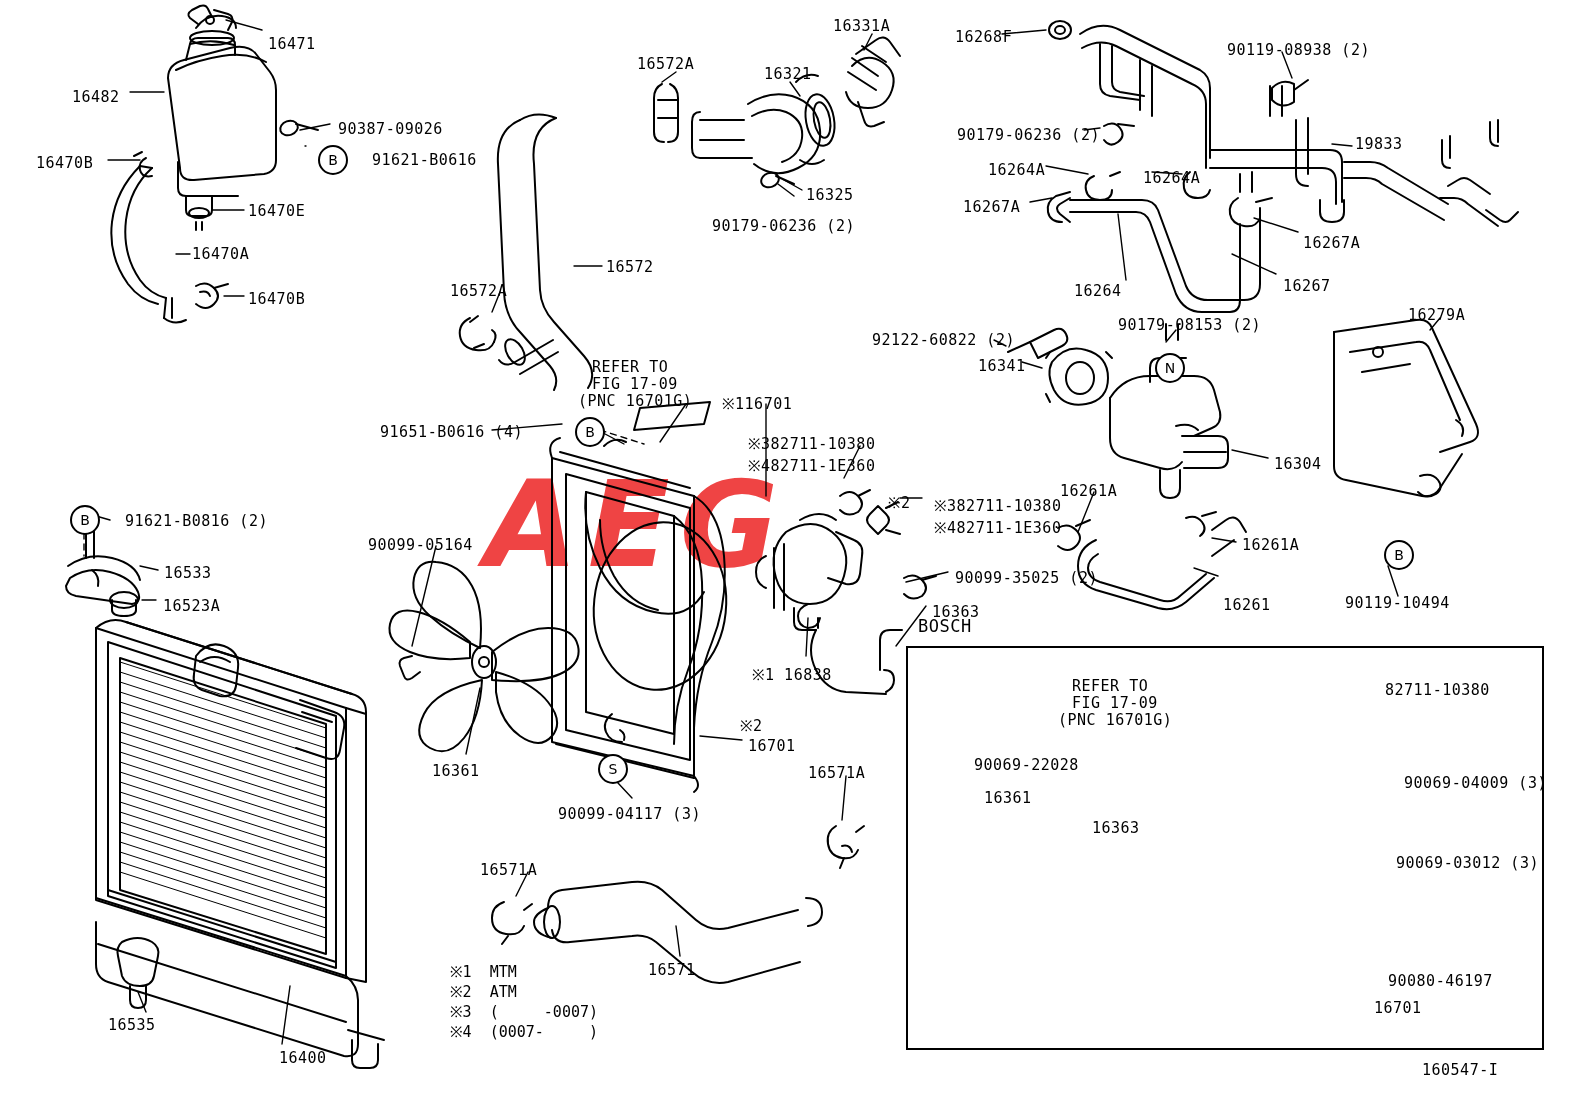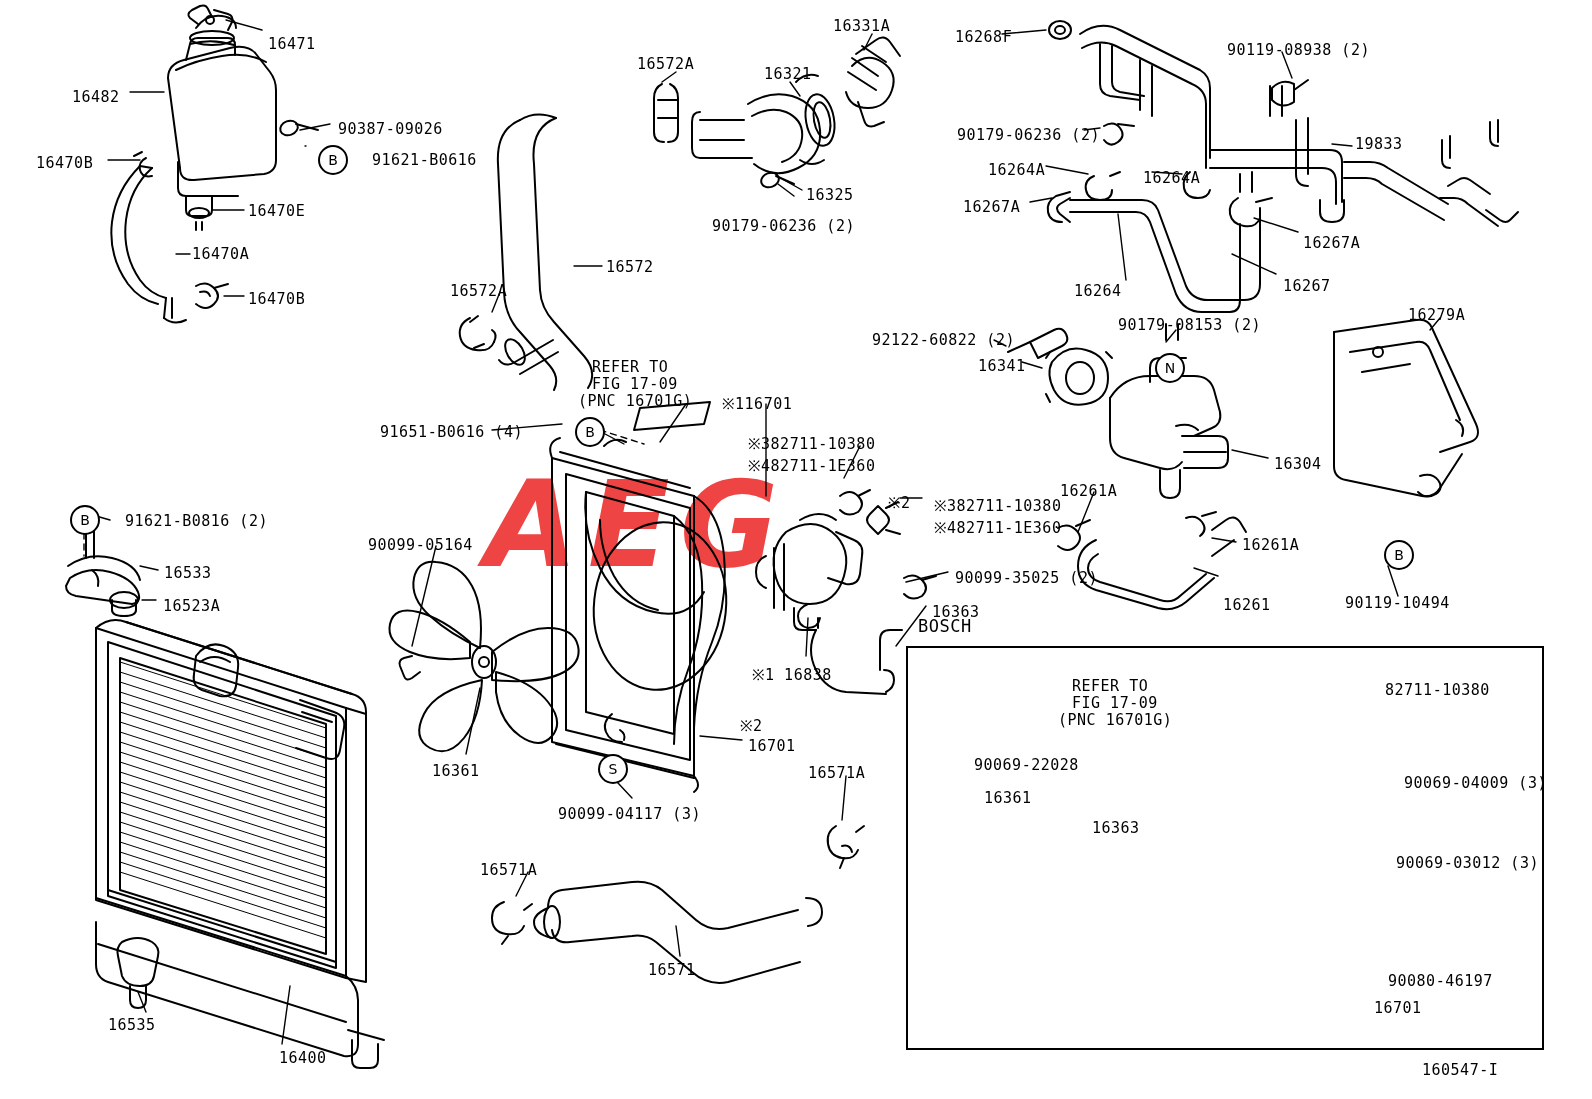--- a/index.html
+++ b/index.html
@@ -441,20 +441,24 @@
   <div class="lbl" style="left:1385px;top:682px;">82711-10380</div>
   <div class="lbl" style="left:974px;top:757px;">90069-22028</div>
   <div class="lbl" style="left:984px;top:790px;">16361</div>
   <div class="lbl" style="left:1092px;top:820px;">16363</div>
   <div class="lbl" style="left:1404px;top:775px;">90069-04009 (3)</div>
   <div class="lbl" style="left:1396px;top:855px;">90069-03012 (3)</div>
   <div class="lbl" style="left:1388px;top:973px;">90080-46197</div>
   <div class="lbl" style="left:1374px;top:1000px;">16701</div>
   <div class="lbl" style="left:1422px;top:1062px;">160547-I</div>
 
+  <div class="legend" style="left:450px;top:962px;">※1  MTM
+※2  ATM
+※3  (     -0007)
+※4  (0007-     )</div>
 
   <div class="circ" style="left:318px;top:145px;">B</div>
   <div class="circ" style="left:575px;top:417px;">B</div>
   <div class="circ" style="left:70px;top:505px;">B</div>
   <div class="circ" style="left:1155px;top:353px;">N</div>
   <div class="circ" style="left:1384px;top:540px;">B</div>
   <div class="circ" style="left:598px;top:754px;">S</div>
 
 </div>
 

